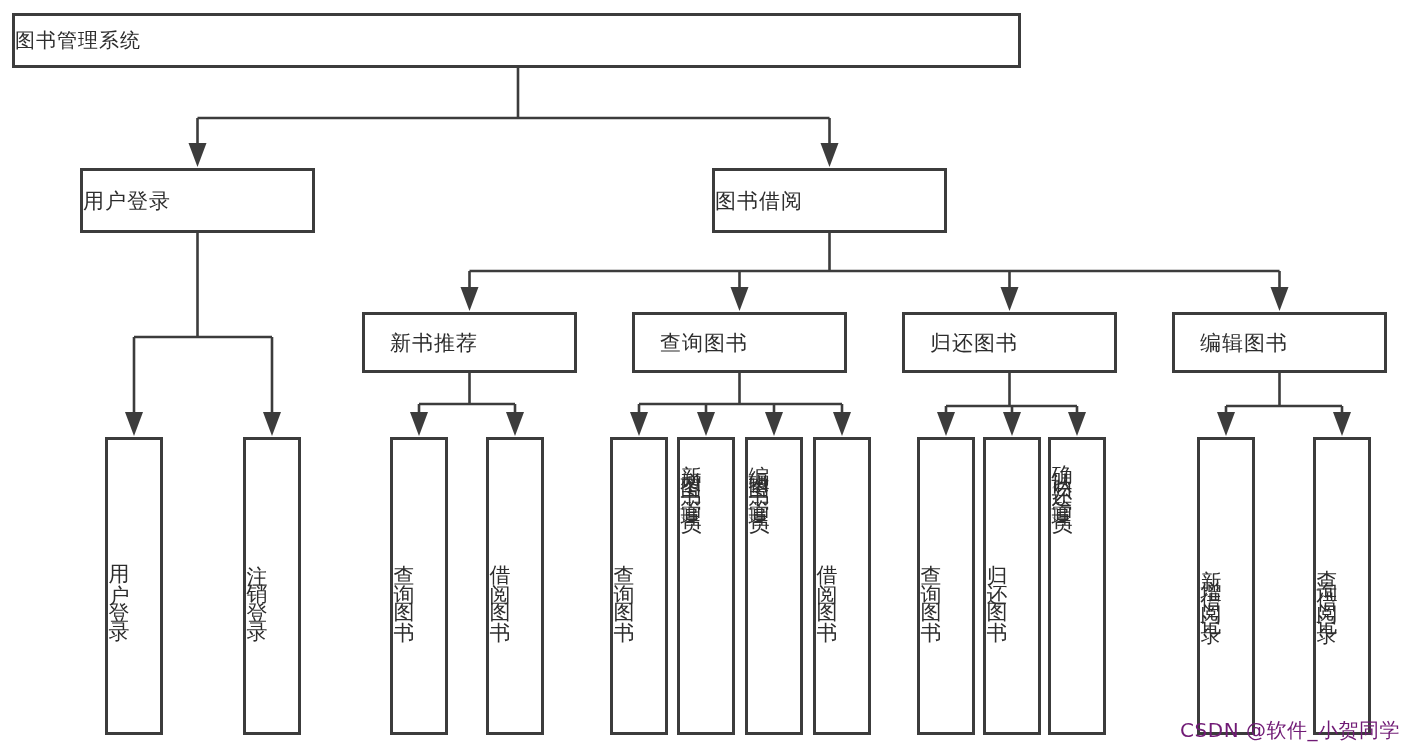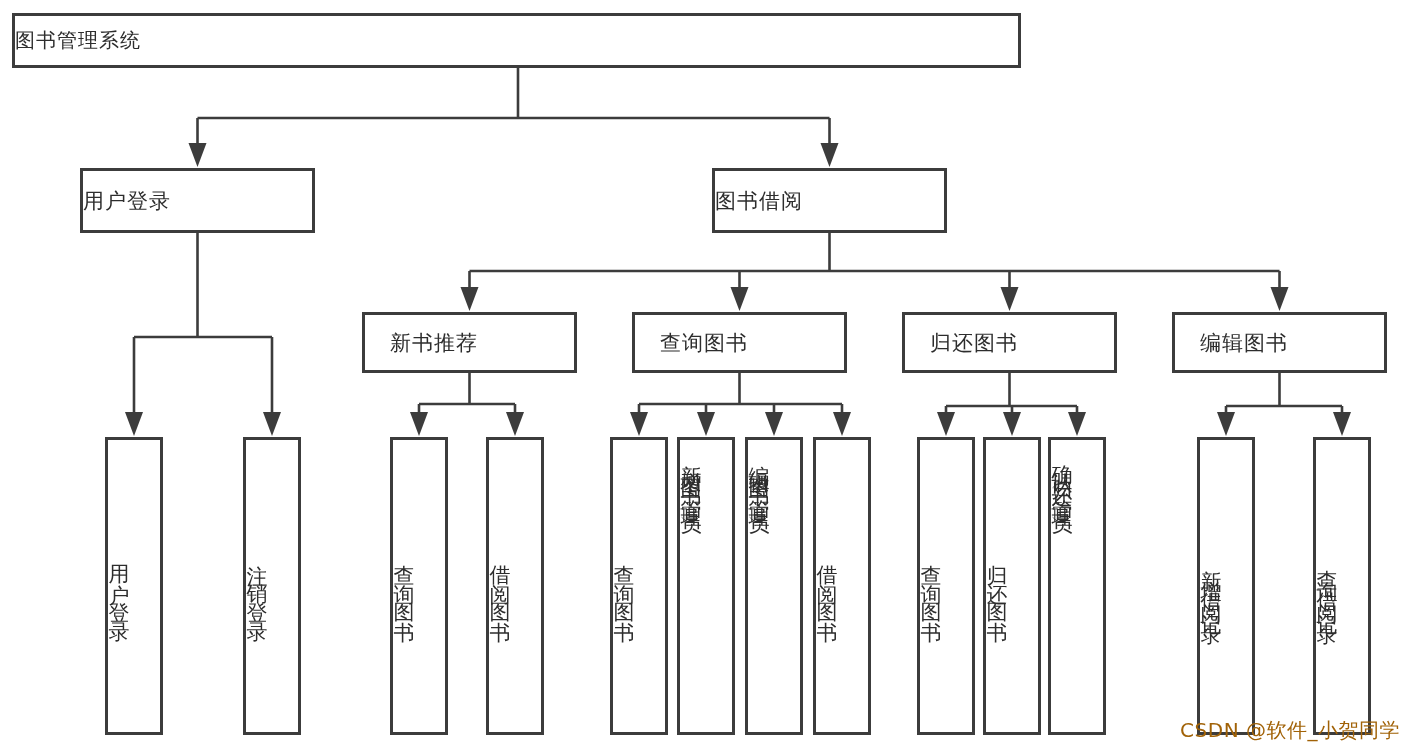--- a/index.html
+++ b/index.html
@@ -22,21 +22,21 @@
   .vbox.top { align-items:flex-start; }
   .vlabel {
     writing-mode:vertical-rl; text-orientation:mixed;
     font-size:21px; color:#2d2d2d; line-height:1;
   }
   .ls4 { letter-spacing:19px; }
   .ls6 { letter-spacing:11px; }
   .ls9 { letter-spacing:7px; padding-top:8px; }
   .watermark {
     position:absolute; right:5px; bottom:3px;
-    font-size:20px; color:#a16207; letter-spacing:0.5px;
+    font-size:20px; color:#701a75; letter-spacing:0.5px;
     white-space:nowrap; z-index:5;
   }
 </style>
 </head>
 <body>
 
 <div class="canvas">
 
   <svg class="connectors" viewBox="0 0 1405 747" xmlns="http://www.w3.org/2000/svg">
     <g stroke="#3c3c3c" stroke-width="2.6" fill="none">

